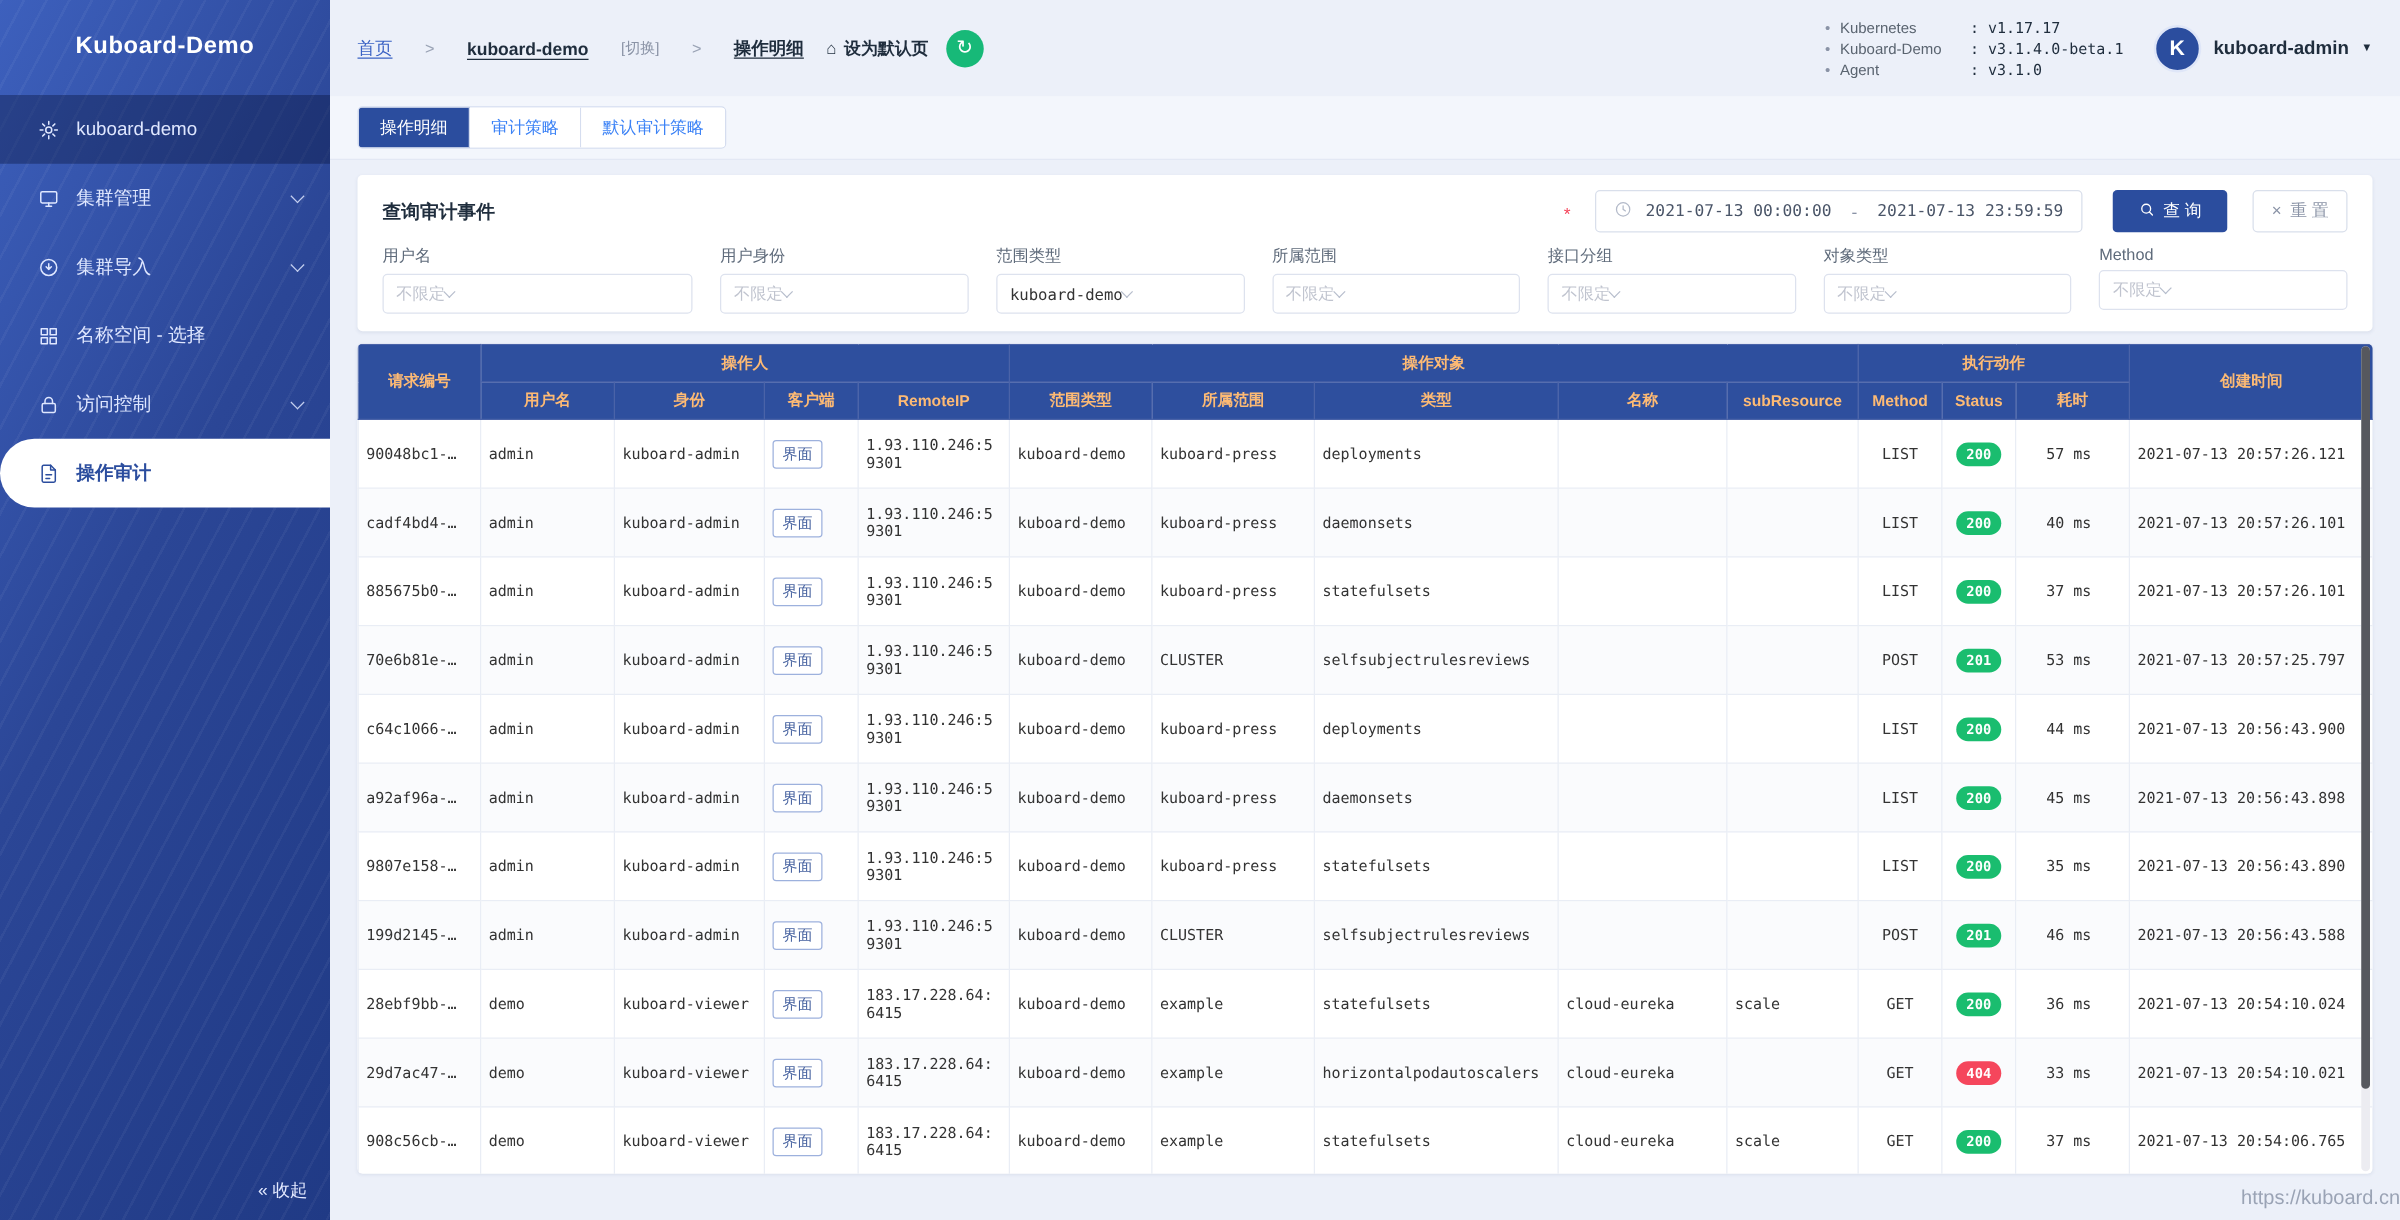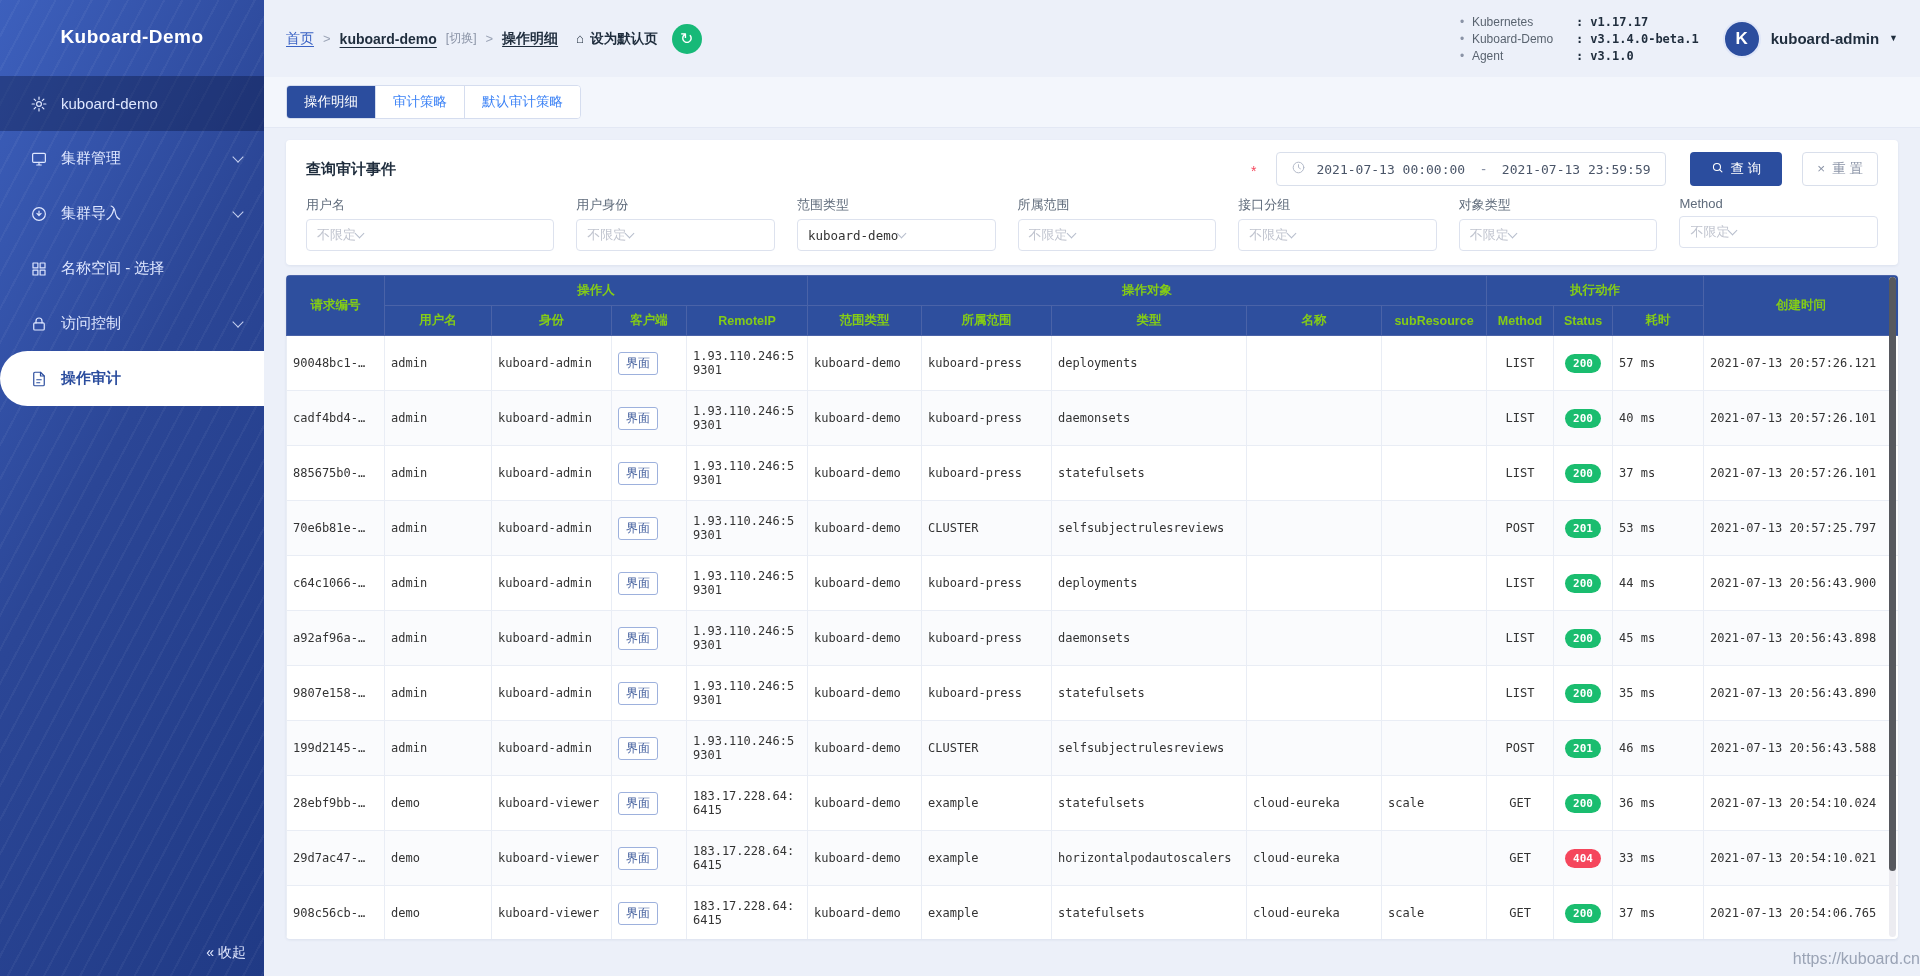--- a/index.html
+++ b/index.html
@@ -19,34 +19,34 @@
   .side-item.selected{background:rgba(8,18,58,.38)}
   .side-item.active{background:#fff;color:var(--accent,#2b4d9e);border-radius:28px 0 0 28px;font-weight:bold}
   .icon{display:inline-flex;width:18px;height:18px;align-items:center;justify-content:center;flex:none}
   .icon svg{width:18px;height:18px;fill:none;stroke:currentColor;stroke-width:1.6;stroke-linecap:round;stroke-linejoin:round}
   .chev{margin-left:auto;width:8px;height:8px;border-right:1.6px solid currentColor;border-bottom:1.6px solid currentColor;transform:rotate(45deg);margin-top:-4px;opacity:.85}
   .sb-collapse{position:absolute;bottom:14px;right:18px;font-size:14px;color:#e3e9ff;cursor:pointer}
 
   
   .main{flex:1;display:flex;flex-direction:column;min-width:0}
   .topbar{height:77px;flex:none;display:flex;align-items:center;padding:0 22px;gap:14px}
-  .crumbs{display:flex;align-items:center;gap:9px;font-size:14px}
+  .crumbs{display:flex;align-items:center;gap:26px;font-size:14px}
   .crumb{cursor:pointer}
   .crumb.link{color:#3a62c4;text-decoration:underline;text-underline-offset:3px}
   .crumb.strong{color:#1f2d3d;font-weight:bold;text-decoration:underline;text-underline-offset:3px}
   .hint{color:#8a93a6;font-size:12px;cursor:pointer}
   .sep{color:#9aa3b5;font-size:13px}
   .setdef{display:flex;align-items:center;gap:6px;font-size:13.5px;color:#1f2d3d;font-weight:bold;cursor:pointer;margin-left:4px}
   .glyph{line-height:1}
   .refresh{width:30px;height:30px;border-radius:50%;border:none;background:var(--refresh-button,#17b978);color:#fff;font-size:16px;cursor:pointer;display:flex;align-items:center;justify-content:center}
   .tb-right{margin-left:auto;display:flex;align-items:center;gap:24px}
   .versions{display:flex;flex-direction:column;gap:3px;font-size:12px;color:#5a6470}
   .vline{display:grid;grid-template-columns:12px 104px auto;align-items:center}
   .vline .dot{color:#8a93a6}
-  .vline .vval{font-family:"DejaVu Sans Mono",monospace;font-weight:bold;color:#1f2d3d}
+  .vline .vval{font-family:"DejaVu Sans Mono",monospace;font-weight:normal;color:#1f2d3d}
   .user{display:flex;align-items:center;gap:10px;cursor:pointer}
   .avatar{width:38px;height:38px;border-radius:50%;background:var(--accent,#2b4d9e);color:#fff;font-weight:bold;font-size:17px;display:flex;align-items:center;justify-content:center;border:2px solid #dfe6f8}
   .uname{font-size:15px;font-weight:bold;color:#1f2d3d}
   .caret{font-size:9px;color:#1f2d3d}
 
   
   .tabstrip{flex:none;background:#f3f6fc;border-bottom:1px solid #e3e8f4;padding:8px 22px}
   .tabgroup{display:inline-flex;background:#fff;border:1px solid #d5ddef;border-radius:4px;overflow:hidden}
   .tab{padding:7px 17px;font-size:13.5px;color:#3b82f6;background:#fff;border:none;border-right:1px solid #d5ddef;cursor:pointer;font-family:inherit}
   .tab:last-child{border-right:none}
@@ -71,26 +71,26 @@
   .filter:first-child{flex:1.25}
   .flabel{font-size:13px;color:#5f6b7b;margin-bottom:5px}
   .select{height:32px;border:1px solid #dde2ee;border-radius:4px;display:flex;align-items:center;justify-content:flex-start;padding:0 10px;cursor:pointer;background:#fff}
   .select .val{font-size:13px;color:#c0c4cf}
   .select.set .val{color:#333;font-family:"DejaVu Sans Mono",monospace;font-size:12.5px}
   .chev2{width:7px;height:7px;border-right:1.4px solid #b6bdcc;border-bottom:1.4px solid #b6bdcc;transform:rotate(45deg);margin-top:-3px;flex:none}
 
   
   .tablecard{margin:0 22px;position:relative;overflow:hidden}
   table{width:100%;border-collapse:collapse;table-layout:fixed}
-  thead th{background:var(--table-header,#2e4f9e);color:#84cc16;font-size:12.5px;font-weight:bold;height:30px;border:1px solid #4a63a8;padding:0 6px;text-align:center}
+  thead th{background:var(--table-header,#2e4f9e);color:#fdba74;font-size:12.5px;font-weight:bold;height:30px;border:1px solid #4a63a8;padding:0 6px;text-align:center}
   tbody td{border:1px solid #e9edf5;height:55px;padding:8px 6px;font-size:13px;color:#333;vertical-align:middle;word-break:break-all;text-align:left}
   tbody td.mono{font-size:12px}
   tr.alt td{background:#fafbfd}
   td.center{text-align:center}
-  td.right{text-align:left;padding-right:12px}
+  td.right{text-align:center;padding-right:12px}
   .badge{display:inline-block;min-width:36px;padding:3px 8px;border-radius:10px;color:#fff;font-family:"DejaVu Sans Mono",monospace;font-size:11px;font-weight:bold;text-align:center}
   .badge.ok{background:var(--status-ok,#1abd6f)}
   .badge.err{background:var(--status-err,#f5465c)}
   .tagchip{display:inline-block;border:1px solid #9db1dd;color:#45619f;font-size:12px;border-radius:3px;padding:2px 7px;background:#fff}
   .vscroll{position:absolute;top:2px;bottom:2px;right:2px;width:7px;border-radius:4px;background:#ececf1;cursor:pointer}
   .vscroll .thumb{position:absolute;top:0;left:0;right:0;height:90%;border-radius:4px;background:#56585e}
 
   .footer{text-align:right;padding:11px 0 8px;font-size:16px}
   .footer a{color:#9aa3b5;text-decoration:none;cursor:pointer}
 </style>

